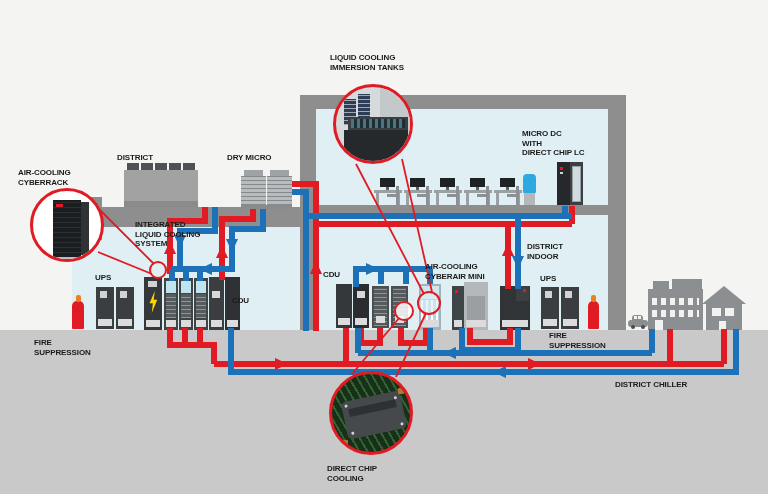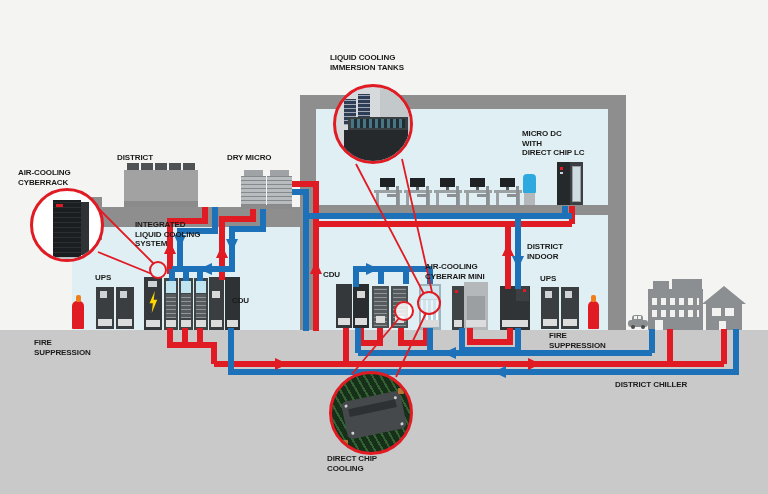--- a/index.html
+++ b/index.html
@@ -287,16 +287,16 @@
   <div class="lbl" style="left:232px;top:296px;width:40px;">CDU</div>
   <div class="lbl" style="left:323px;top:270px;width:40px;">CDU</div>
   <div class="lbl" style="left:425px;top:262px;width:104px;">AIR-COOLING
 CYBERAIR MINI</div>
   <div class="lbl left" style="left:527px;top:242px;width:70px;">DISTRICT
 INDOOR</div>
   <div class="lbl" style="left:540px;top:274px;width:40px;">UPS</div>
   <div class="lbl" style="left:549px;top:331px;width:90px;">FIRE
 SUPPRESSION</div>
   <div class="lbl" style="left:615px;top:380px;width:130px;">DISTRICT CHILLER</div>
-  <div class="lbl" style="left:327px;top:454px;width:100px;">DIRECT CHIP
+  <div class="lbl" style="left:327px;top:464px;width:100px;">DIRECT CHIP
 COOLING</div>
 
 </div>
 
 </body></html>

